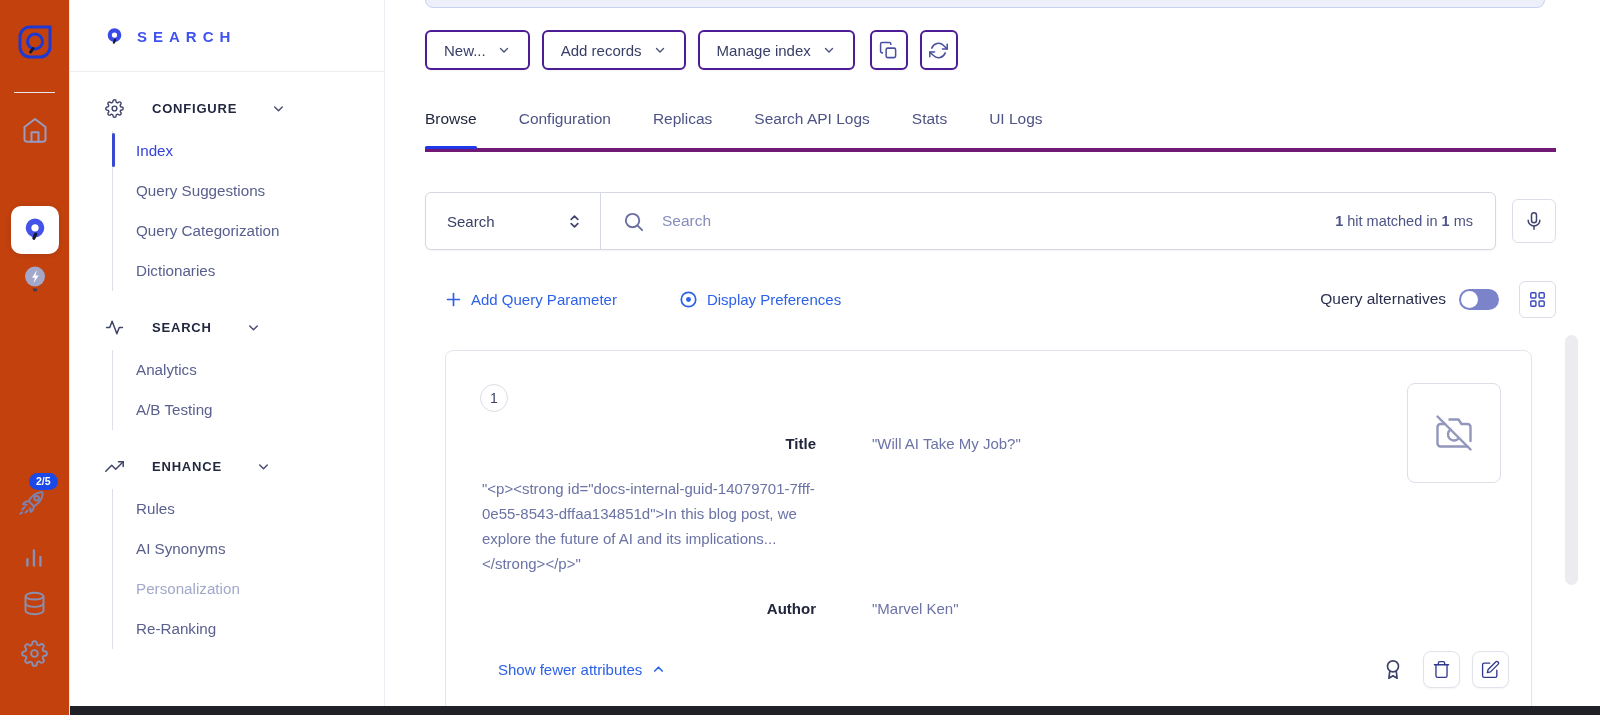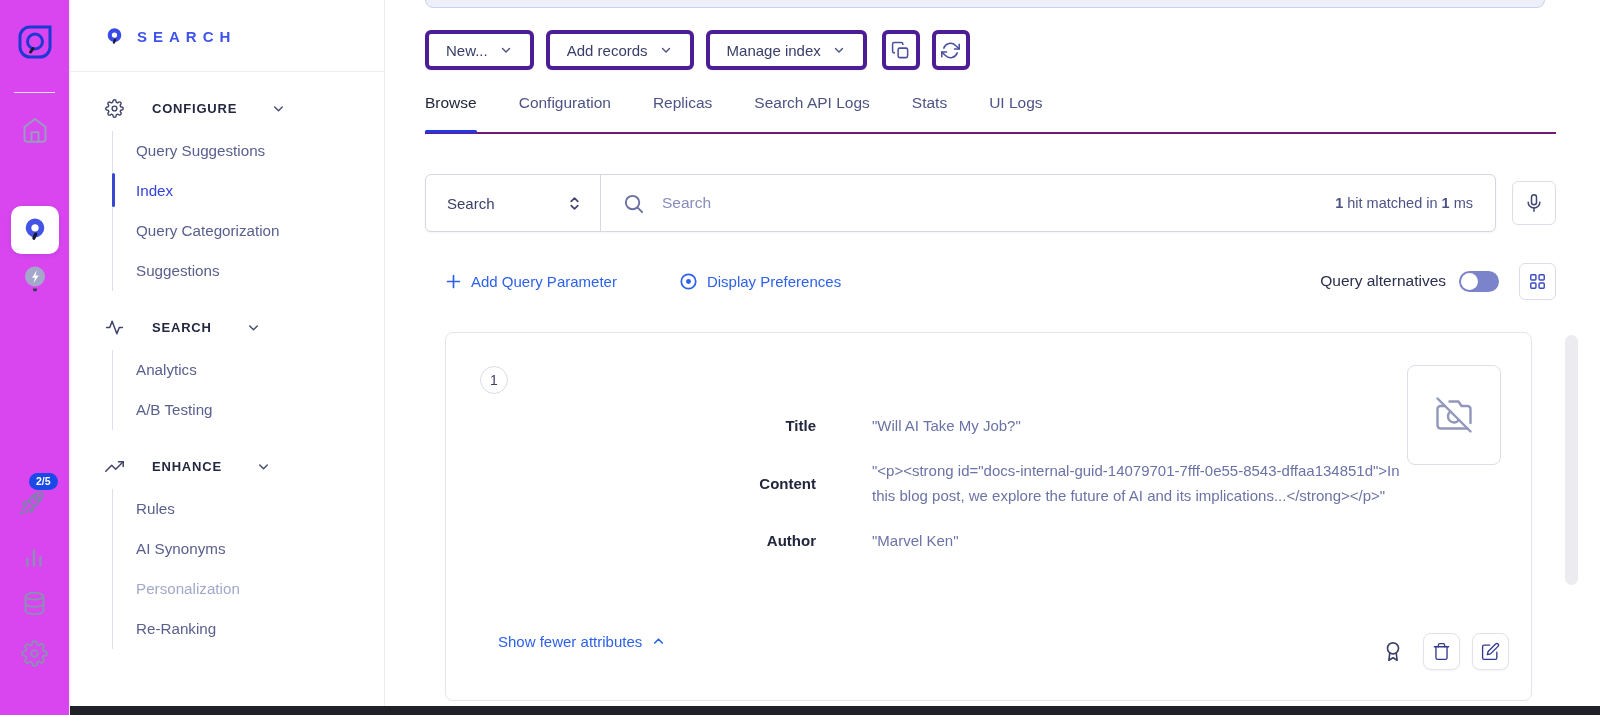--- a/index.html
+++ b/index.html
@@ -6,21 +6,21 @@
   html,body { width:1600px; height:715px; }
   body {
     font-family:"Liberation Sans", sans-serif;
     background:#ffffff; overflow:hidden; position:relative;
     color:#23263c;
   }
   svg { display:block; }
 
   
   .rail { position:absolute; left:0; top:0; width:70px; height:715px;
-          background:#d946ef; border-right:1px solid #ececf2; z-index:6; }
+          background:#c2410c; border-right:1px solid #ececf2; z-index:6; }
   .rail .logo { position:absolute; left:13px; top:20px; width:44px; height:44px; cursor:pointer; }
   .rail-divider { position:absolute; left:14px; right:14px; top:92px; height:1px; background:#e4e5ed; }
   .rail-ic { position:absolute; color:#979cc0; cursor:pointer; }
   .rail-active-card { position:absolute; left:11px; top:206px; width:48px; height:48px;
           background:#fff; border-radius:10px; box-shadow:0 1px 5px rgba(40,44,90,.14);
           display:flex; align-items:center; justify-content:center; cursor:pointer; }
   .usage-badge { position:absolute; left:29px; top:473px; background:#1b49e8; color:#fff;
           font-size:10.5px; font-weight:bold; padding:2px 7px 3px; border-radius:9px; z-index:2; }
 
   
@@ -40,27 +40,27 @@
   .side-item.disabled { color:#a3a8ca; }
 
   
   .main { position:absolute; left:385px; top:0; right:0; height:715px; background:#fff; }
   .peek-bar { position:absolute; left:40px; top:-20px; width:1120px; height:28px;
           background:#edf0fa; border:1px solid #c9d1ee; border-radius:8px; }
   .content { position:relative; margin:0 44px 0 40px; }
 
   .toolbar { display:flex; align-items:center; gap:12px; padding-top:30px; }
   .btn { height:40px; display:inline-flex; align-items:center; gap:11px; padding:0 17px;
-          border:4px solid #4c1d95; border-radius:6px; background:#fff; font-size:15px;
+          border:2px solid #4c1d95; border-radius:6px; background:#fff; font-size:15px;
           color:#383e66; box-shadow:0 1px 2px rgba(35,38,59,.06); cursor:pointer; }
   .btn .chev { color:#4b5080; }
   .icon-btn { width:38px; padding:0; justify-content:center; color:#4a4f9e; }
   .icon-btn.first { margin-left:3px; }
 
-  .tabs { display:flex; gap:42px; margin-top:24px; border-bottom:2px solid #701a75; }
+  .tabs { display:flex; gap:42px; margin-top:40px; border-bottom:4px solid #701a75; }
   .tab { font-size:15.5px; color:#4d5384; padding-bottom:20px; position:relative; cursor:pointer; white-space:nowrap; }
   .tab.active { color:#22263c; }
   .tab.active::after { content:""; position:absolute; left:0; right:0; bottom:-1px; height:3px;
           background:#2038e8; border-radius:2px; }
 
   .search-row { margin-top:40px; display:flex; align-items:center; }
   .search-box { flex:1; height:58px; display:flex; border:1px solid #d5d7e3; border-radius:6px;
           background:#fff; box-shadow:0 1px 2px rgba(35,38,59,.05); }
   .scope { width:175px; display:flex; align-items:center; justify-content:space-between;
           padding:0 17px 0 21px; border-right:1px solid #d5d7e3; color:#3a3f66; font-size:15px; cursor:pointer; }
@@ -94,21 +94,21 @@
           border:1px solid #dbdce5; border-radius:50%; color:#3c4168; font-size:14px;
           display:flex; align-items:center; justify-content:center; background:#fff; }
   .attr-row { display:grid; grid-template-columns:334px minmax(0,540px); column-gap:56px;
           align-items:center; margin-bottom:20px; }
   .attr-name { text-align:right; font-size:15px; font-weight:bold; color:#22263c; line-height:25px; }
   .attr-value { font-size:15px; color:#6b73a6; line-height:25px; word-break:break-word; }
   .img-placeholder { position:absolute; top:32px; right:30px; width:94px; height:100px;
           border:1px solid #dddee8; border-radius:8px; display:flex; align-items:center;
           justify-content:center; color:#9297bb; }
   .card-footer { position:absolute; left:36px; right:22px; top:300px;
-          display:flex; align-items:flex-start; justify-content:space-between;gap:24px; }
+          display:flex; align-items:center; justify-content:space-between;gap:24px; }
   .show-fewer { display:inline-flex; align-items:center; gap:9px; color:#2d62e8;
           font-size:15px; margin-left:16px; cursor:pointer; }
   .footer-icons { display:flex; align-items:center; gap:12px; }
   .award-ic { color:#3c4168; margin-right:7px; cursor:pointer; }
   .sq-btn { width:37px; height:37px; border:1px solid #e2e3ea; border-radius:8px; background:#fff;
           color:#333a8c; display:flex; align-items:center; justify-content:center;
           box-shadow:0 1px 2px rgba(35,38,59,.05); cursor:pointer; }
 
   .scroll-thumb { position:absolute; right:22px; top:335px; width:13px; height:250px;
           background:#ebebf0; border-radius:7px; z-index:4; cursor:pointer; }
@@ -201,24 +201,24 @@
       <svg width="19" height="19" viewBox="0 0 24 24" fill="none" stroke="#3f4468" stroke-width="1.8" stroke-linejoin="round">
         <circle cx="12" cy="12" r="3"></circle>
         <path d="M19.4 15a1.65 1.65 0 0 0 .33 1.82l.06.06a2 2 0 0 1 0 2.83 2 2 0 0 1-2.83 0l-.06-.06a1.65 1.65 0 0 0-1.82-.33 1.65 1.65 0 0 0-1 1.51V21a2 2 0 0 1-2 2 2 2 0 0 1-2-2v-.09A1.65 1.65 0 0 0 9 19.4a1.65 1.65 0 0 0-1.82.33l-.06.06a2 2 0 0 1-2.83 0 2 2 0 0 1 0-2.83l.06-.06a1.65 1.65 0 0 0 .33-1.82 1.65 1.65 0 0 0-1.51-1H3a2 2 0 0 1-2-2 2 2 0 0 1 2-2h.09A1.65 1.65 0 0 0 4.6 9a1.65 1.65 0 0 0-.33-1.82l-.06-.06a2 2 0 0 1 0-2.83 2 2 0 0 1 2.83 0l.06.06a1.65 1.65 0 0 0 1.82.33H9a1.65 1.65 0 0 0 1-1.51V3a2 2 0 0 1 2-2 2 2 0 0 1 2 2v.09a1.65 1.65 0 0 0 1 1.51 1.65 1.65 0 0 0 1.82-.33l.06-.06a2 2 0 0 1 2.83 0 2 2 0 0 1 0 2.83l-.06.06a1.65 1.65 0 0 0-.33 1.82V9a1.65 1.65 0 0 0 1.51 1H21a2 2 0 0 1 2 2 2 2 0 0 1-2 2h-.09a1.65 1.65 0 0 0-1.51 1z"></path>
       </svg>
       <span class="group-label">CONFIGURE</span>
       <svg width="15" height="15" viewBox="0 0 20 20" fill="none" stroke="#4a4f72" stroke-width="2" stroke-linecap="round" stroke-linejoin="round" style="margin-left:6px">
           <path d="M5 8l5 5 5-5"></path>
         </svg>
     </div>
     <ul class="group-items">
+      <li class="side-item active">Index</li>
       <li class="side-item">Query Suggestions</li>
-      <li class="side-item active">Index</li>
       <li class="side-item">Query Categorization</li>
-      <li class="side-item">Suggestions</li>
+      <li class="side-item">Dictionaries</li>
     </ul>
   </div>
 
   <div class="group">
     <div class="group-head">
       <svg width="19" height="19" viewBox="0 0 24 24" fill="none" stroke="#3f4468" stroke-width="1.9" stroke-linecap="round" stroke-linejoin="round">
         <path d="M22 12h-4l-3 8L9 4l-3 8H2"></path>
       </svg>
       <span class="group-label">SEARCH</span>
       <svg width="15" height="15" viewBox="0 0 20 20" fill="none" stroke="#4a4f72" stroke-width="2" stroke-linecap="round" stroke-linejoin="round" style="margin-left:6px">
@@ -361,21 +361,20 @@
 
       <div class="attrs">
         <div class="attr-row">
           <div class="attr-value">"2"</div>
         </div>
         <div class="attr-row">
           <div class="attr-name">Title</div>
           <div class="attr-value">"Will AI Take My Job?"</div>
         </div>
         <div class="attr-row">
-          <div class="attr-name">Content</div>
           <div class="attr-value">"&lt;p&gt;&lt;strong id="docs-internal-guid-14079701-7fff-0e55-8543-dffaa134851d"&gt;In this blog post, we explore the future of AI and its implications...&lt;/strong&gt;&lt;/p&gt;"</div>
         </div>
         <div class="attr-row">
           <div class="attr-name">Author</div>
           <div class="attr-value">"Marvel Ken"</div>
         </div>
       </div>
 
       <div class="img-placeholder">
         <svg width="36" height="36" viewBox="0 0 24 24" fill="none" stroke="currentColor" stroke-width="1.6" stroke-linecap="round" stroke-linejoin="round">

